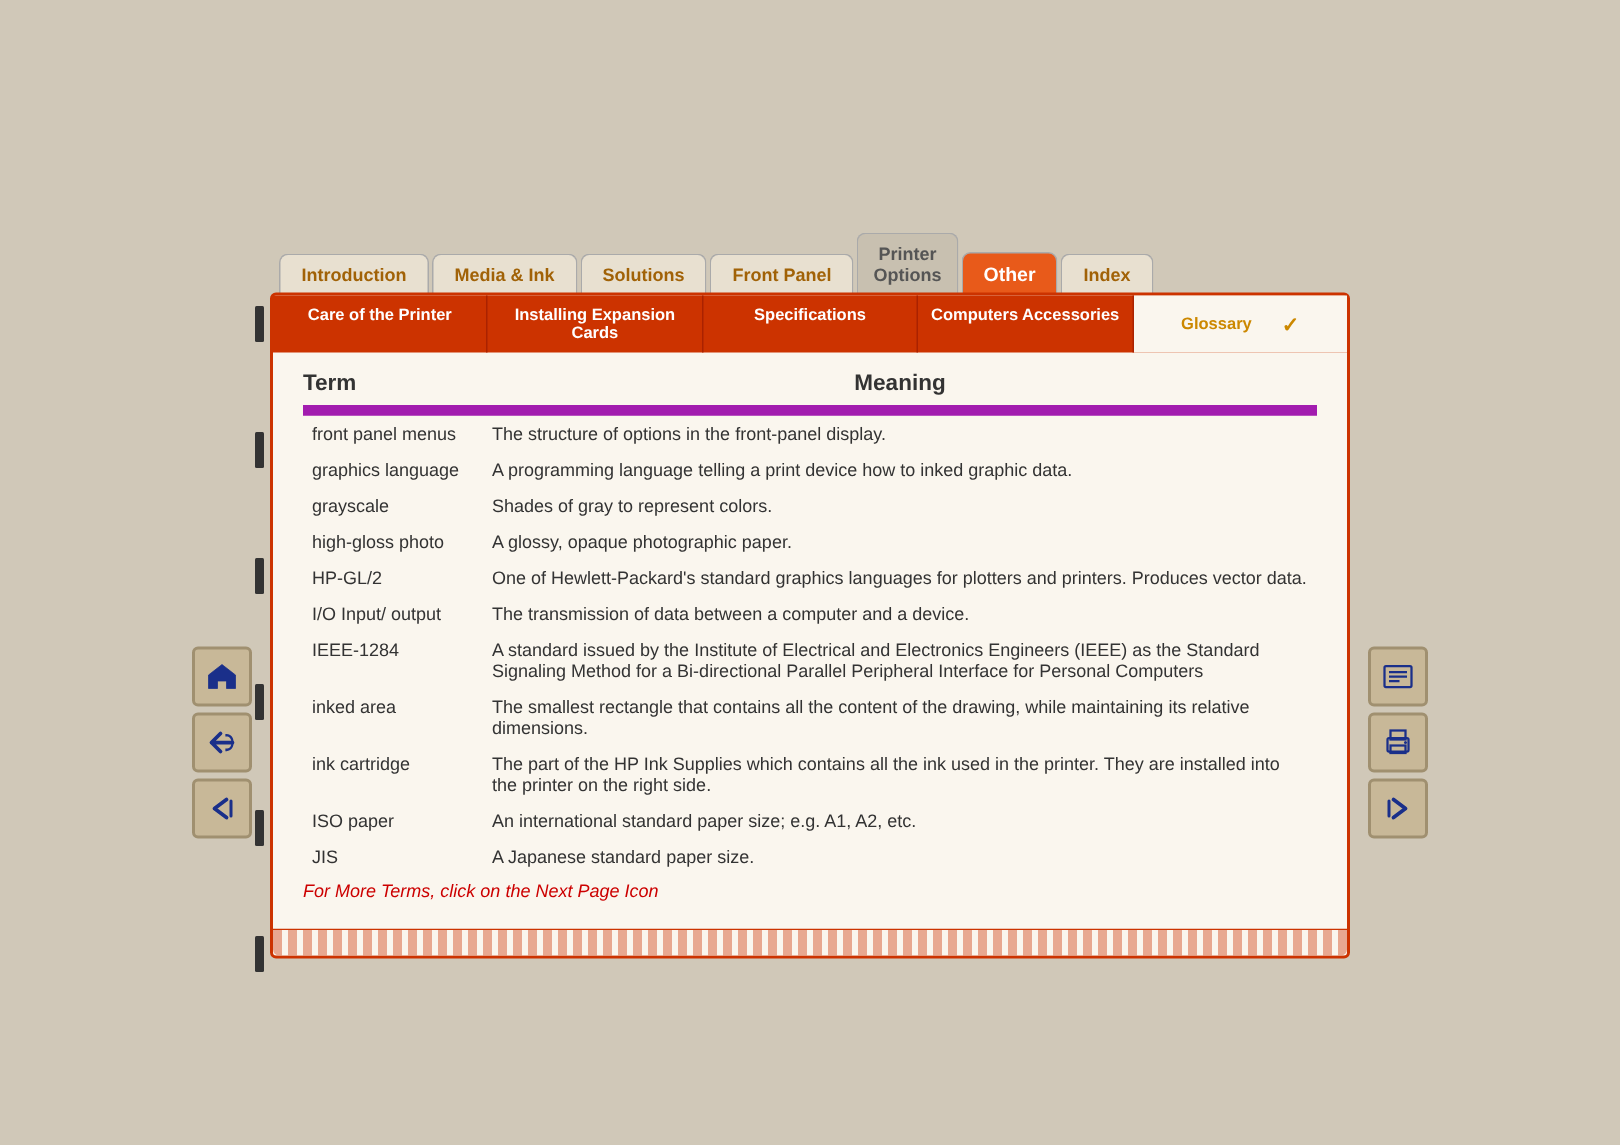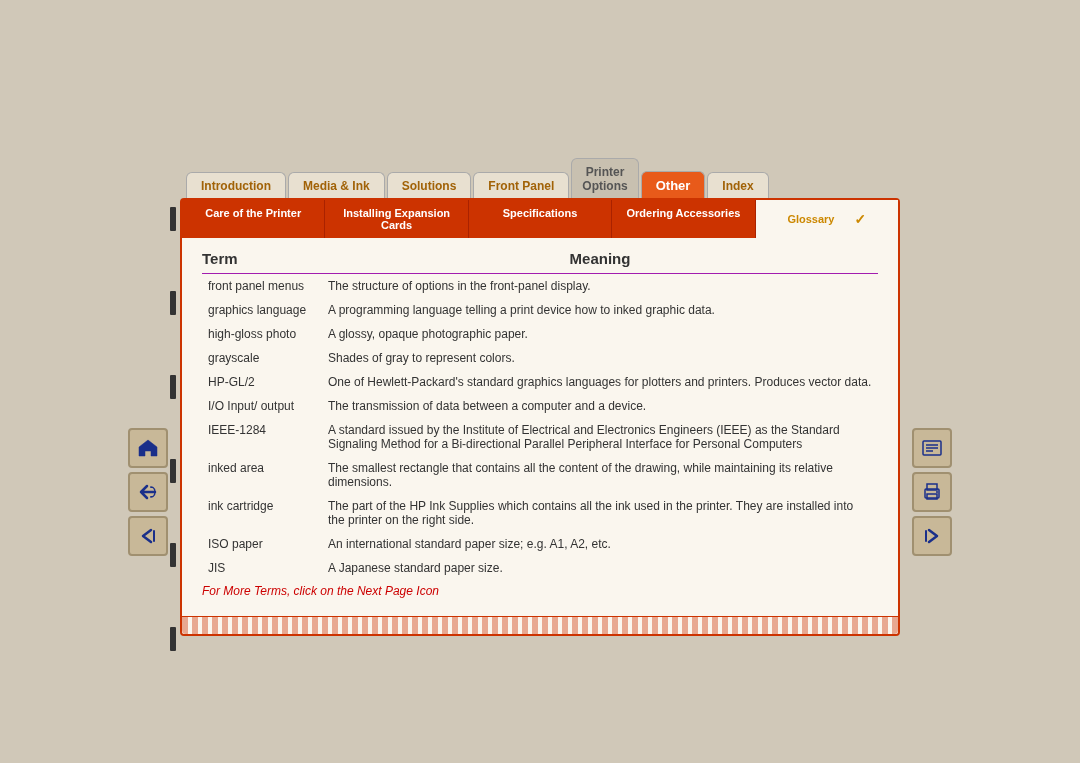--- a/index.html
+++ b/index.html
@@ -108,21 +108,21 @@
     .glossary-table {
       width: 100%;
       border-collapse: collapse;
     }
 
     .glossary-table thead tr th {
       font-size: 15px;
       font-weight: bold;
       color: #333;
       padding-bottom: 6px;
-      border-bottom: 1px solid #a21caf;
+      border-bottom: 7px solid #a21caf;
       text-align: left;
     }
 
     .glossary-table thead tr th.meaning-col {
       text-align: center;
     }
 
     .glossary-table tbody tr td {
       padding: 5px 6px;
       font-size: 12px;
@@ -233,21 +233,21 @@
     <div class="tab active-orange">Other</div>
     <div class="tab">Index</div>
   </div>
 
   <div class="content-box">
 
     <div class="subtab-row">
       <div class="subtab">Care of the Printer</div>
       <div class="subtab">Installing Expansion Cards</div>
       <div class="subtab">Specifications</div>
-      <div class="subtab">Ordering Accessories</div>
+      <div class="subtab">Computers Accessories</div>
       <div class="subtab active-glossary">
         <span>Glossary</span>
         <span class="checkmark">✓</span>
       </div>
     </div>
 
     <div class="table-area">
       <table class="glossary-table">
         <thead>
           <tr>
@@ -258,26 +258,26 @@
         <tbody id="glossary-tbody">
         <tr>
               <td class="term-col">front panel menus</td>
               <td class="meaning-col">The structure of options in the front-panel display.</td>
             </tr>
             <tr>
               <td class="term-col">graphics language</td>
               <td class="meaning-col">A programming language telling a print device how to inked graphic data.</td>
             </tr>
             <tr>
+              <td class="term-col">grayscale</td>
+              <td class="meaning-col">Shades of gray to represent colors.</td>
+            </tr>
+            <tr>
               <td class="term-col">high-gloss photo</td>
               <td class="meaning-col">A glossy, opaque photographic paper.</td>
-            </tr>
-            <tr>
-              <td class="term-col">grayscale</td>
-              <td class="meaning-col">Shades of gray to represent colors.</td>
             </tr>
             <tr>
               <td class="term-col">HP-GL/2</td>
               <td class="meaning-col">One of Hewlett-Packard's standard graphics languages for plotters and printers. Produces vector data.</td>
             </tr>
             <tr>
               <td class="term-col">I/O Input/ output</td>
               <td class="meaning-col">The transmission of data between a computer and a device.</td>
             </tr>
             <tr>

